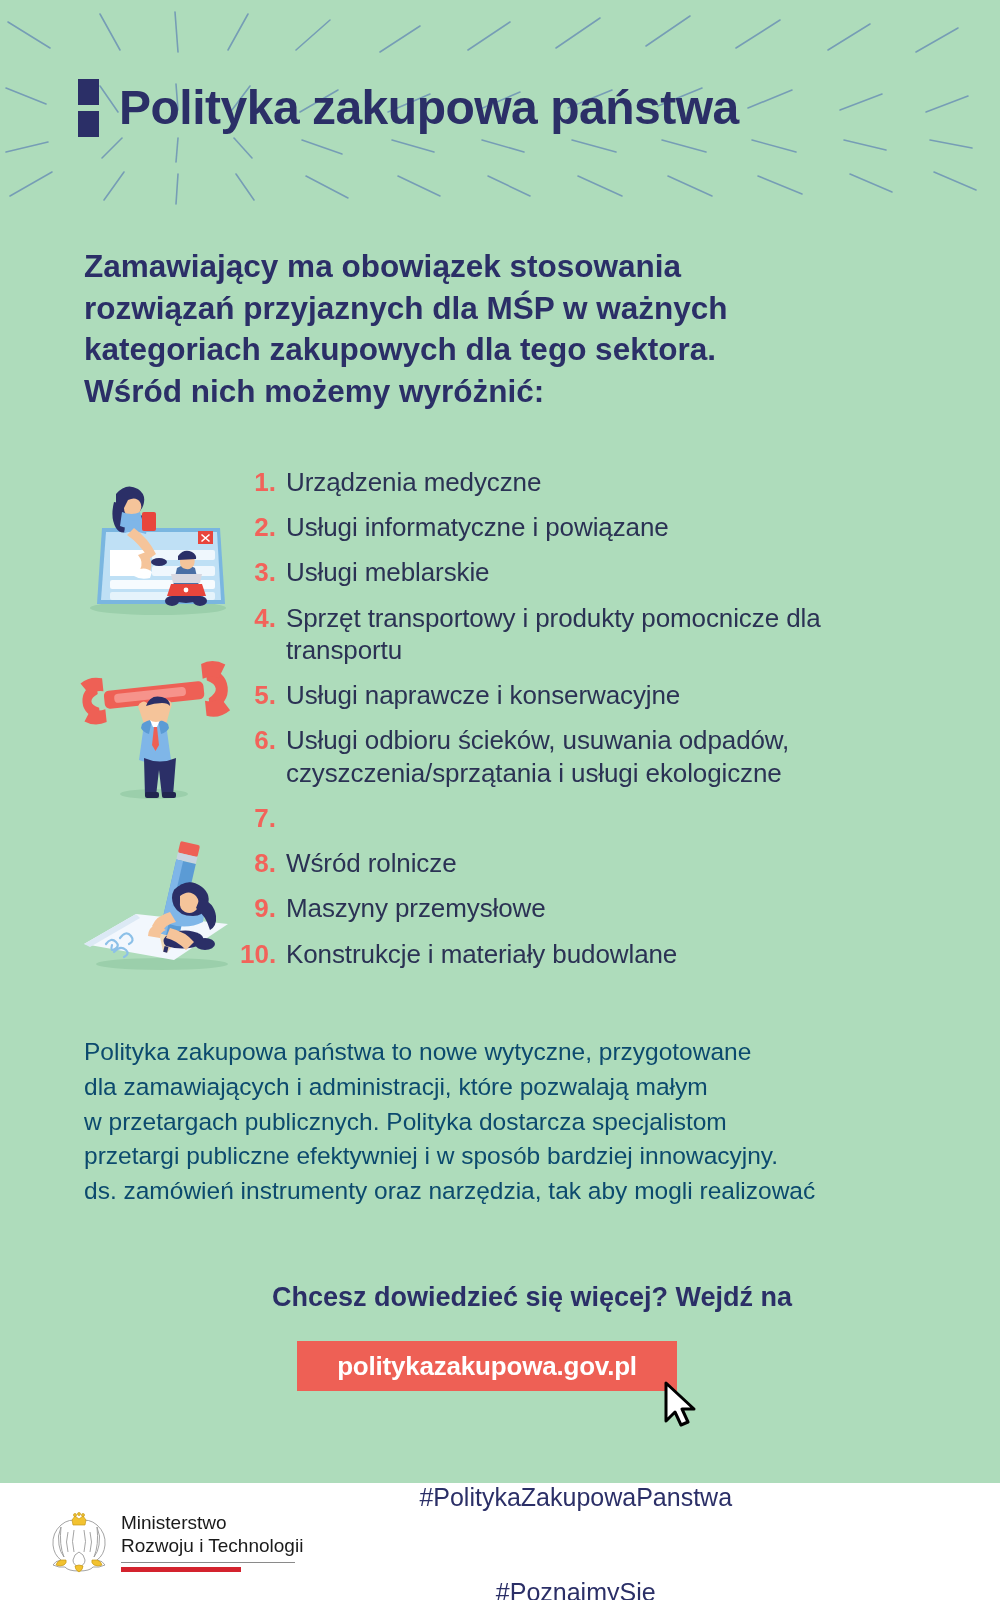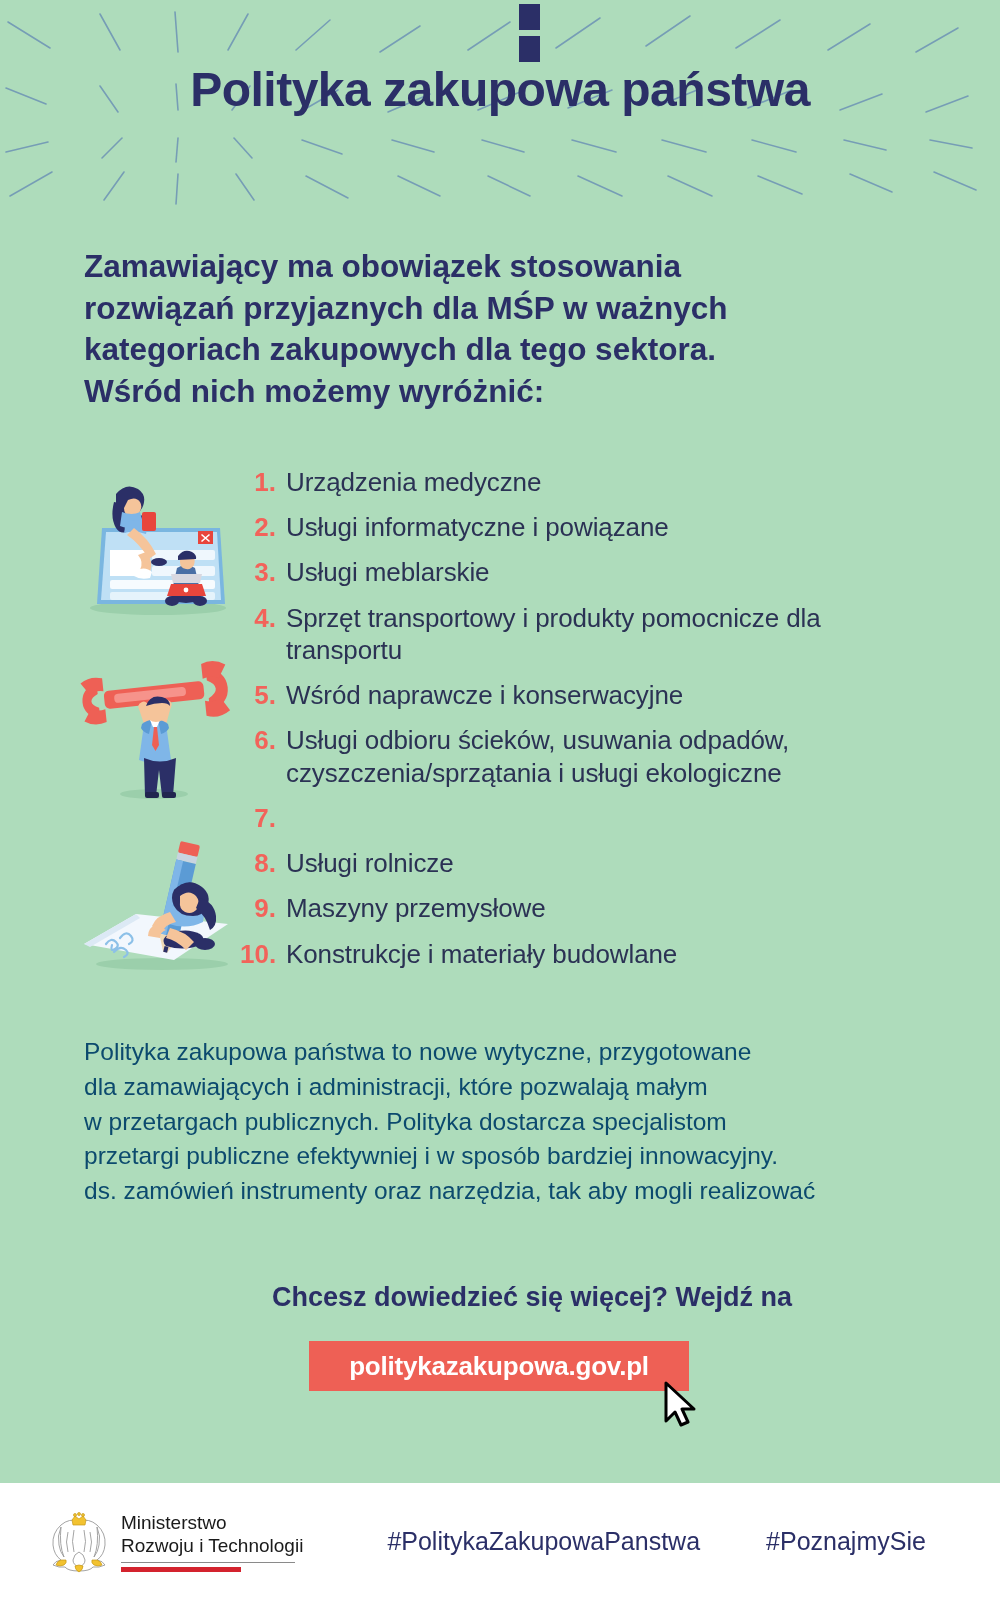--- a/index.html
+++ b/index.html
@@ -18,21 +18,21 @@
   .green-bg{
     position:absolute;left:0;top:0;width:1000px;height:1483px;
     background:#aedcbb;
     overflow:hidden;
   }
   
   .rays{position:absolute;left:0;top:0;width:1000px;height:215px;pointer-events:none;}
   
   .header{
     position:absolute;left:0;top:0;width:1000px;height:215px;
-    display:flex;align-items:center;flex-direction:column;
+    display:flex;align-items:center;
   }
   .logo-mark{
     margin-left:78px;margin-right:20px;
     display:flex;flex-direction:column;justify-content:center;gap:6px;
     height:66px;
   }
   .logo-mark i{display:block;width:21px;height:26px;background:#2b2f67;}
   .title{
     font-size:48px;font-weight:bold;color:#2b2f67;
     letter-spacing:-0.5px;white-space:nowrap;
@@ -71,21 +71,21 @@
     position:absolute;left:84px;top:1035px;width:860px;
     font-size:24.5px;line-height:1.42;color:#0c4a6e;
   }
   .body-par div{white-space:nowrap;}
   
   .cta-q{
     position:absolute;left:0;top:1282px;width:1000px;text-align:center;
     font-size:27px;font-weight:bold;color:#2b2f67;padding-left:32px;
   }
   .cta-btn{
-    position:absolute;left:309px;top:1341px;width:380px;height:50px;
+    position:absolute;left:297px;top:1341px;width:380px;height:50px;
     background:#ee6055;
     display:flex;align-items:center;justify-content:center;
     color:#ffffff;font-size:26px;font-weight:bold;
     letter-spacing:-0.2px;
   }
   .cursor{
     position:absolute;left:662px;top:1381px;width:36px;height:46px;
   }
   
   .footer{
@@ -101,21 +101,21 @@
     font-size:19px;color:#1a1a1a;line-height:1.22;
     font-family:"Liberation Sans", sans-serif;
   }
   .min-rule{
     margin-top:5px;width:174px;height:1px;background:#8a8a8a;
   }
   .min-bar{
     margin-top:4px;width:120px;height:5px;background:#d4232e;
   }
   .tags{
-    display:flex;align-items:center;margin-left:84px;gap:66px;
+    display:flex;align-items:center;margin-left:116px;gap:66px;flex-direction:column;
   }
   .tag{font-size:25px;color:#2b2f67;}
 </style>
 </head>
 <body>
 
 <div class="poster">
 
   <div class="green-bg">
 
@@ -298,32 +298,32 @@
       <div class="li">
         <span class="num">3.</span>
         <span class="txt">Usługi meblarskie</span>
       </div>
       <div class="li">
         <span class="num">4.</span>
         <span class="txt">Sprzęt transportowy i produkty pomocnicze dla transportu</span>
       </div>
       <div class="li">
         <span class="num">5.</span>
-        <span class="txt">Wśród naprawcze i konserwacyjne</span>
+        <span class="txt">Usługi naprawcze i konserwacyjne</span>
       </div>
       <div class="li">
         <span class="num">6.</span>
         <span class="txt">Usługi odbioru ścieków, usuwania odpadów, czyszczenia/sprzątania i usługi ekologiczne</span>
       </div>
       <div class="li">
         <span class="num">7.</span>
       </div>
       <div class="li">
         <span class="num">8.</span>
-        <span class="txt">Usługi rolnicze</span>
+        <span class="txt">Wśród rolnicze</span>
       </div>
       <div class="li">
         <span class="num">9.</span>
         <span class="txt">Maszyny przemysłowe</span>
       </div>
       <div class="li">
         <span class="num">10.</span>
         <span class="txt">Konstrukcje i materiały budowlane</span>
       </div>
     </div>

